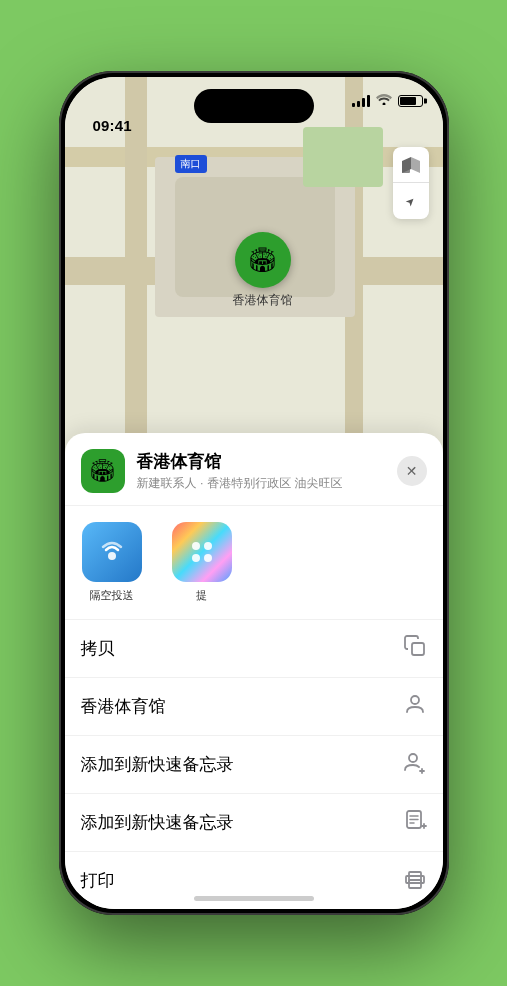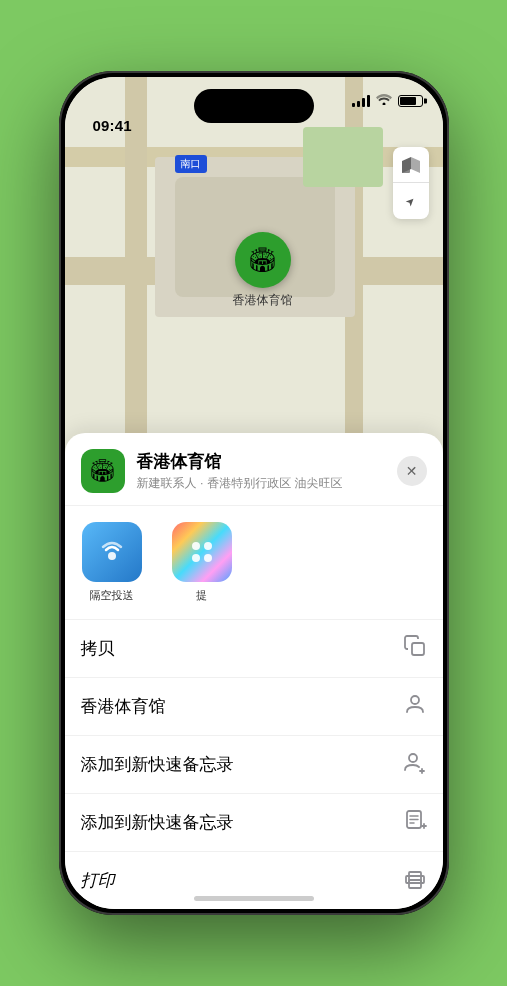--- a/index.html
+++ b/index.html
@@ -533,21 +533,21 @@
             <rect x="4" y="3" width="14" height="17" rx="2" stroke="#8e8e93" stroke-width="1.8" fill="none"></rect>
             <line x1="7" y1="8" x2="15" y2="8" stroke="#8e8e93" stroke-width="1.5" stroke-linecap="round"></line>
             <line x1="7" y1="11.5" x2="15" y2="11.5" stroke="#8e8e93" stroke-width="1.5" stroke-linecap="round"></line>
             <line x1="7" y1="15" x2="11" y2="15" stroke="#8e8e93" stroke-width="1.5" stroke-linecap="round"></line>
             <line x1="19" y1="18" x2="23" y2="18" stroke="#8e8e93" stroke-width="1.8" stroke-linecap="round"></line>
             <line x1="21" y1="16" x2="21" y2="20" stroke="#8e8e93" stroke-width="1.8" stroke-linecap="round"></line>
           </svg>
         </span>
       </div>
 
-      <div class="action-row" style="border-bottom:none;font-style:italic;">
+      <div class="action-row" style="border-bottom:none;">
         <span class="action-label">打印</span>
         <span class="action-icon">
           <svg width="24" height="24" viewBox="0 0 24 24" fill="none">
             <rect x="6" y="14" width="12" height="8" rx="1" stroke="#8e8e93" stroke-width="1.8" fill="none"></rect>
             <path d="M6 16V7a1 1 0 0 1 1-1h10a1 1 0 0 1 1 1v9" stroke="#8e8e93" stroke-width="1.8" fill="none"></path>
             <path d="M4 10h16a1 1 0 0 1 1 1v5a1 1 0 0 1-1 1H4a1 1 0 0 1-1-1v-5a1 1 0 0 1 1-1z" stroke="#8e8e93" stroke-width="1.8" fill="none"></path>
           </svg>
         </span>
       </div>
 

